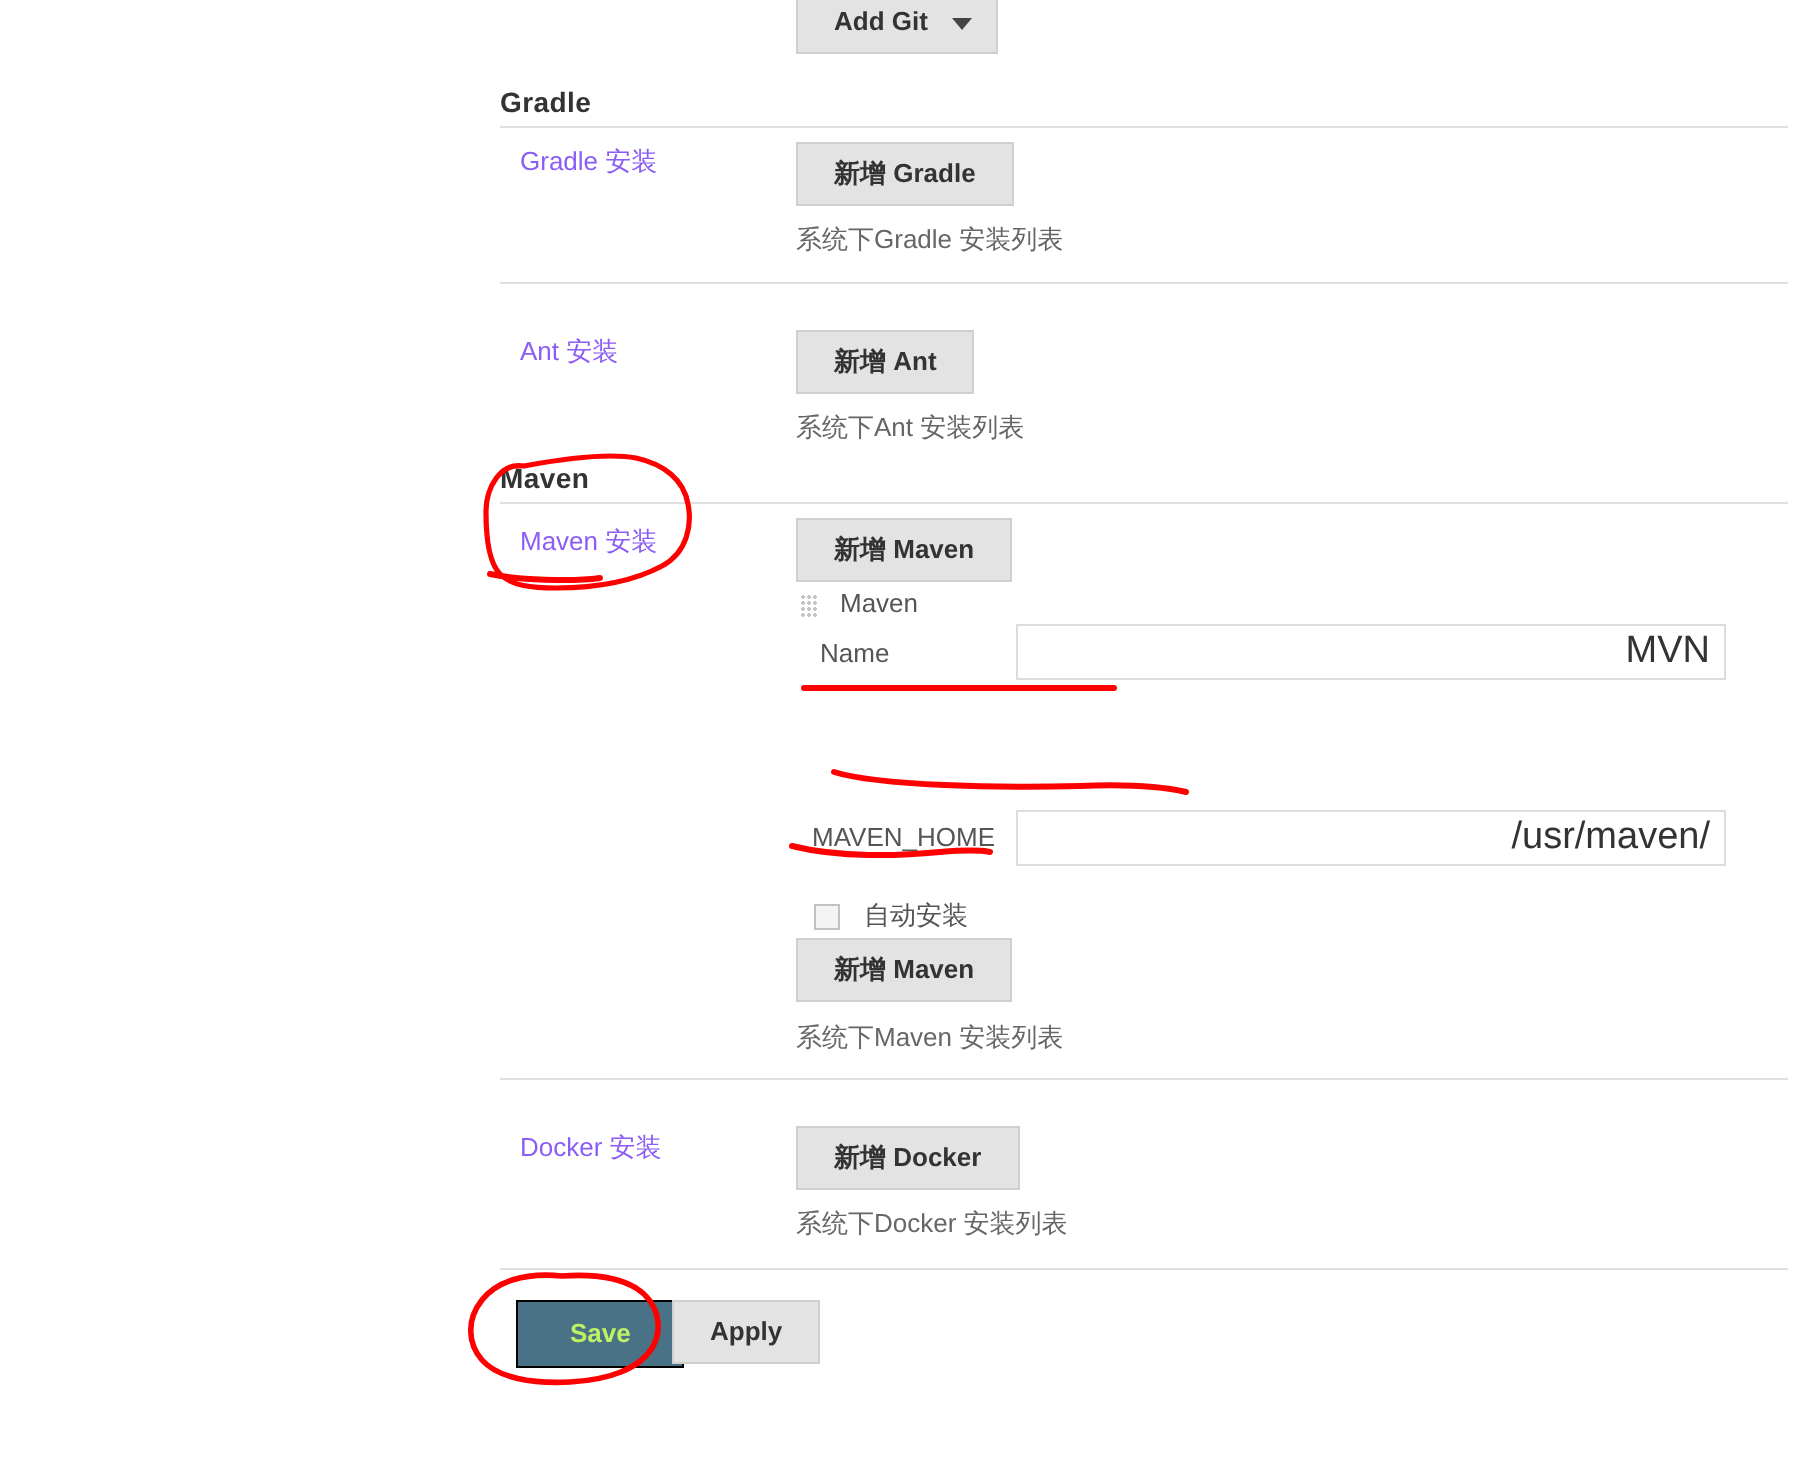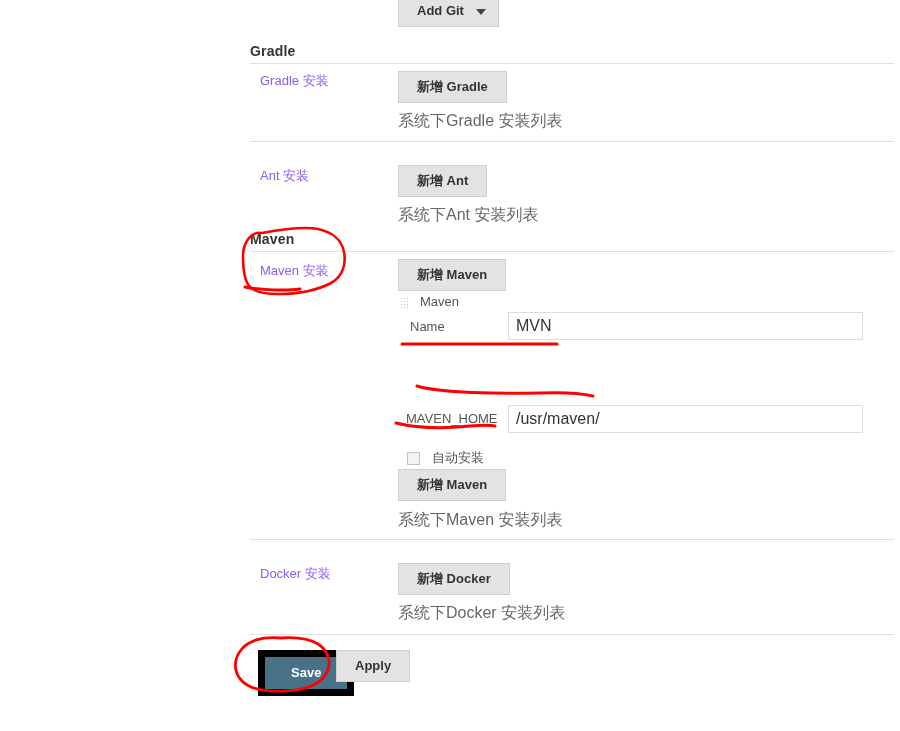--- a/index.html
+++ b/index.html
@@ -51,22 +51,22 @@
     right: 12px;
     top: 50%;
     margin-top: -2px;
     width: 0; height: 0;
     border-left: 5px solid transparent;
     border-right: 5px solid transparent;
     border-top: 6px solid #444;
   }
   .btn-primary {
     background: #4a7287;
-    border: 7px solid #000000;
-    color: #ffffff;
+    border: 1px solid #000000;
+    color: #bef264;
     padding: 9px 26px;
   }
 
   
   .section-title {
     font-weight: bold;
     font-size: 14px;
     color: #333;
     letter-spacing: 0.2px;
   }
@@ -76,45 +76,46 @@
     margin: 4px 0 0 0;
     height: 0;
   }
 
   .row-label {
     color: #8b5cf6;
     font-size: 13px;
   }
   .help-text {
     color: #666;
-    font-size: 16px;
+    font-size: 13px;
   }
 
   
   .grip {
     display: inline-block;
     width: 9px; height: 12px;
     vertical-align: -2px;
     background-image:
       radial-gradient(#b9b9b9 40%, transparent 41%);
     background-size: 3px 3px;
     background-position: 0 0;
     opacity: .85;
   }
 
   .field-input {
     box-sizing: border-box;
     border: 1px solid #dcdcdc;
     background: #ffffff;
     font-family: "Liberation Sans", "DejaVu Sans", sans-serif;
-    font-size: 16px;
+    font-size: 19px;
     color: #333;
     padding: 4px 7px;
     height: 28px;
     outline: none;
+    text-align: right;
   }
 
   .chk {
     box-sizing: border-box;
     width: 13px; height: 13px;
     border: 1px solid #c2c2c2;
     background: #f3f3f3;
     display: inline-block;
     vertical-align: -2px;
   }

